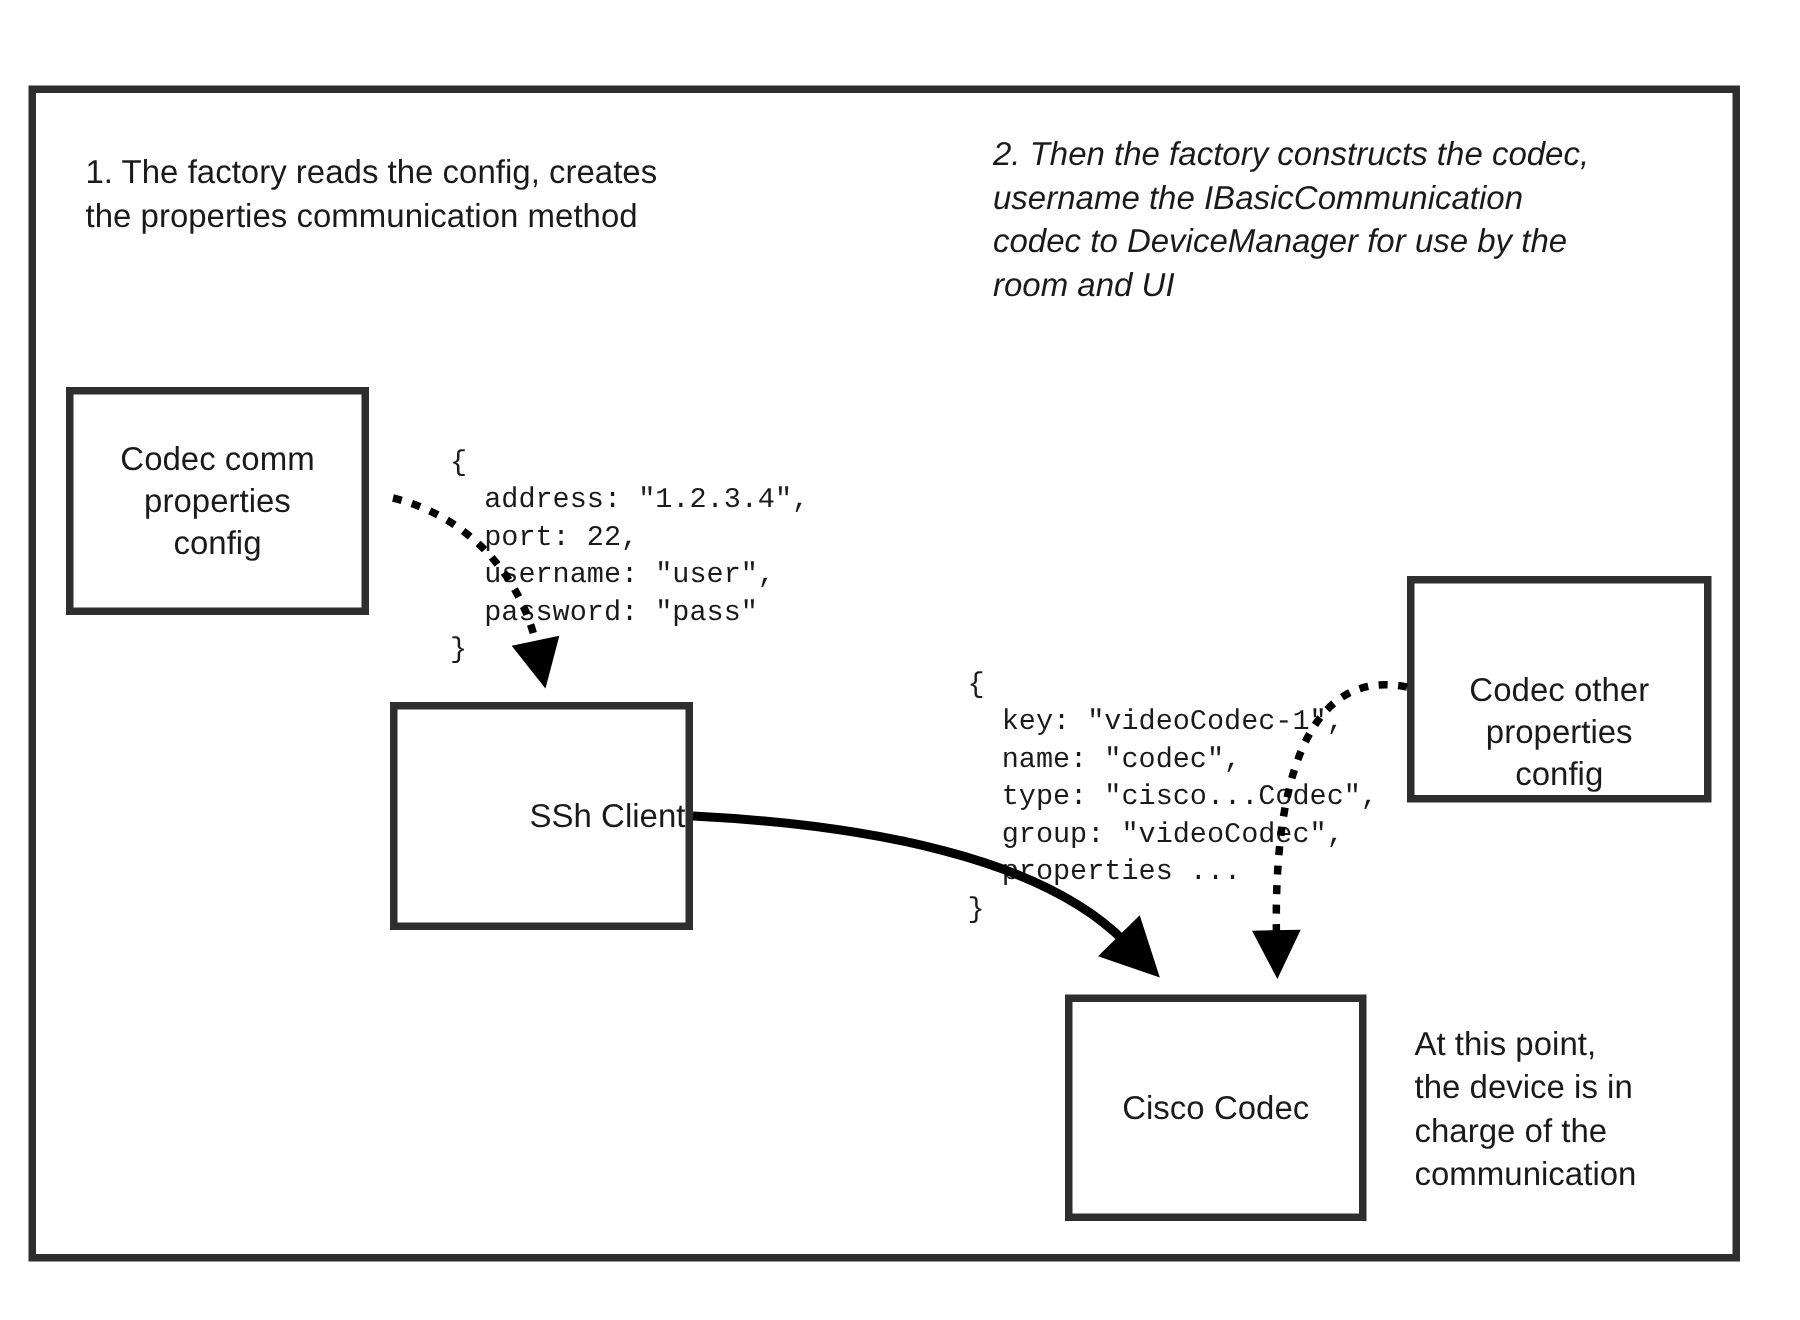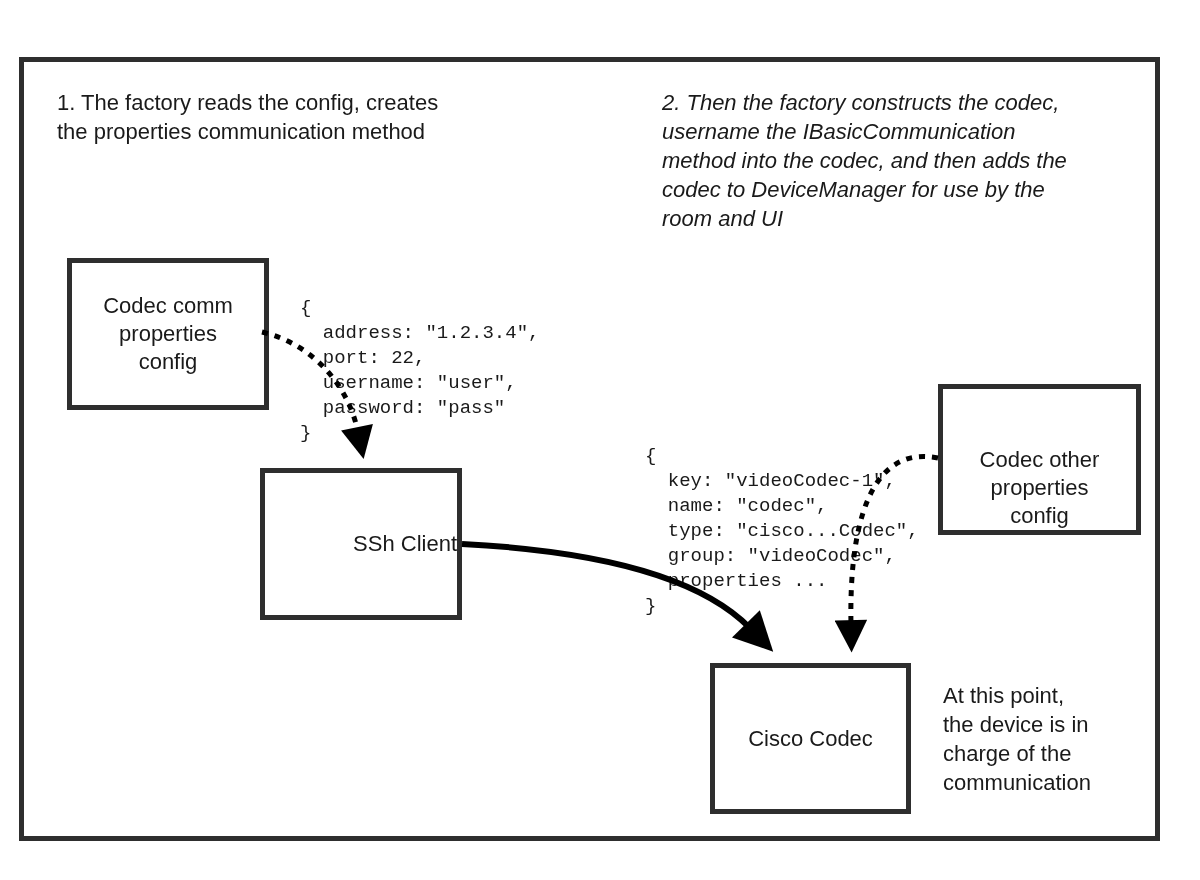--- a/index.html
+++ b/index.html
@@ -42,36 +42,36 @@
     background: #ffffff;
     display: flex;
     flex-direction: column;
     align-items: center;
     justify-content: center;
     text-align: center;
     font-size: 22px;
     line-height: 28px;
     color: #1a1a1a;
   }
-  .node-comm-config   { left: 67px;  top: 258px; width: 202px; height: 152px; }
+  .node-comm-config   { left: 44px;  top: 258px; width: 202px; height: 152px; }
   .node-ssh-client    { left: 260px; top: 468px; width: 202px; height: 152px; align-items: flex-end; }
   .node-other-config  { left: 938px; top: 384px; width: 203px; height: 151px; justify-content: flex-end; }
   .node-cisco-codec   { left: 710px; top: 663px; width: 201px; height: 151px; }
   .code {
     position: absolute;
     margin: 0;
     font-family: "Liberation Mono", monospace;
     font-size: 19px;
     line-height: 25px;
     white-space: pre;
     color: #1a1a1a;
   }
   .code-comm  { left: 300px; top: 296px; }
   .code-codec { left: 645px; top: 444px; }
-  .note-step1    { left: 57px;  top: 88px; }
+  .note-step1    { left: 57px;  top: 100px; }
   .note-step2    { left: 662px; top: 88px; font-style: italic; }
   .note-endpoint { left: 943px; top: 681px; }
   .connector-layer {
     position: absolute;
     left: 0;
     top: 0;
     width: 1200px;
     height: 880px;
     pointer-events: none;
   }
@@ -84,21 +84,20 @@
   <div class="frame"></div>
 
   <div class="note note-step1">
     <div>1. The factory reads the config, creates</div>
     <div>the properties communication method</div>
   </div>
 
   <div class="note note-step2">
     <div>2. Then the factory constructs the codec,</div>
     <div>username the IBasicCommunication</div>
-    <div>method into the codec, and then adds the</div>
     <div>codec to DeviceManager for use by the</div>
     <div>room and UI</div>
   </div>
 
   <div class="node node-comm-config">
     <div>Codec comm</div>
     <div>properties</div>
     <div>config</div>
   </div>
 

